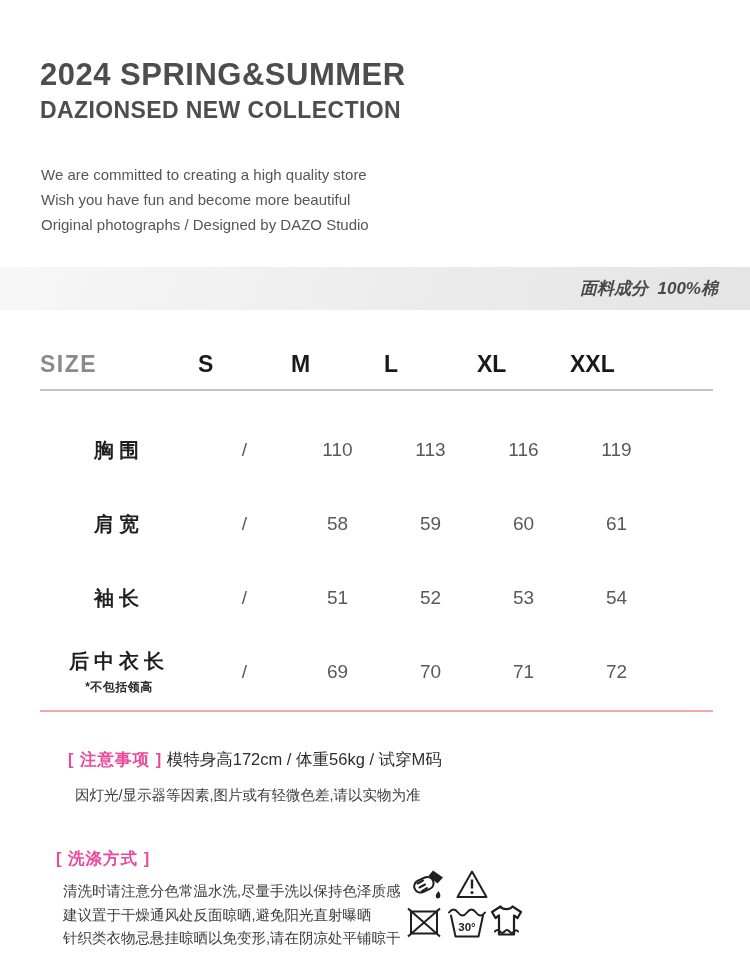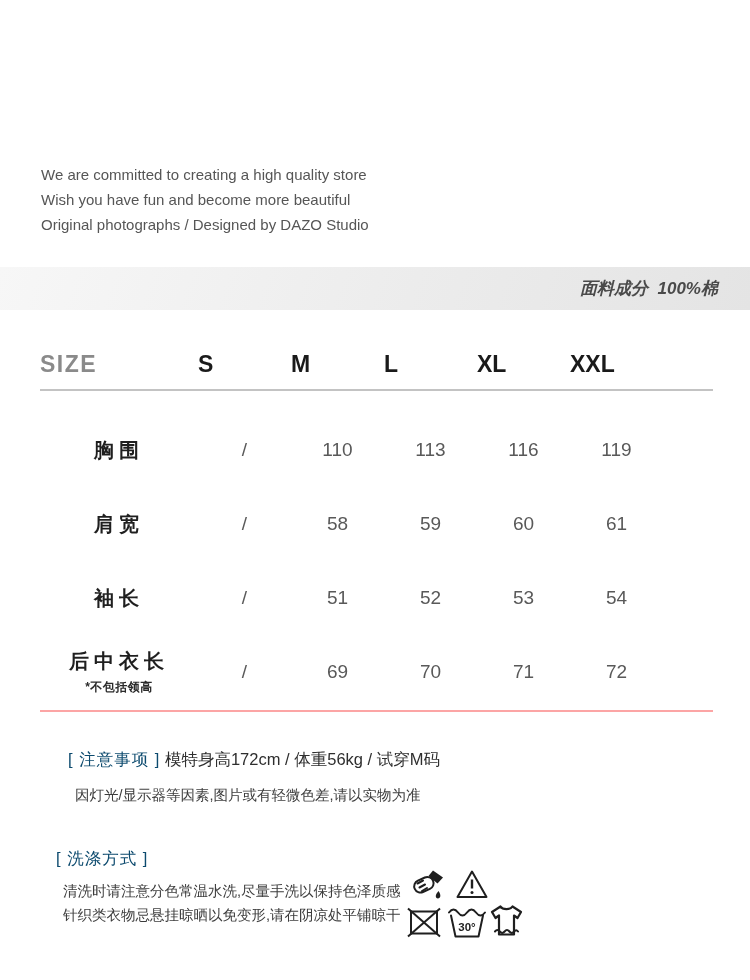--- a/index.html
+++ b/index.html
@@ -30,39 +30,43 @@
   .thead .cell { text-align:left; font-weight:bold; font-size:23px; color:#1a1a1a; }
   .thead .cell.size-label { color:#8a8a8a; letter-spacing:1.5px; }
   .tbody { padding-top:22px; padding-bottom:1px; border-bottom:2px solid #fca5a5; }
   .trow { display:grid; grid-template-columns:158px repeat(5,93px); height:74px; align-items:center; }
   .trow .label { text-align:center; font-weight:bold; font-size:20px; color:#1f1f1f; letter-spacing:5px; }
   .trow .label .note { display:block; font-size:12px; letter-spacing:0.5px; margin-top:4px; color:#2a2a2a; }
   .trow .val { text-align:center; font-size:19px; color:#595959; }
   
   .notice { position:absolute; left:68px; top:746px; }
   .sec-head { font-size:16.5px; color:#2e2e2e; line-height:26px; }
-  .sec-head strong { font-weight:normal; color:#0c4a6e; letter-spacing:1px; }
+  .sec-head strong { font-weight:bold; color:#ec4899; letter-spacing:1px; }
   .notice-body { margin:11px 0 0 7px; font-size:14.5px; color:#3c3c3c; line-height:25px; }
   .washing { position:absolute; left:56px; top:845px; }
   .washing-body { margin:9px 0 16px 7px; font-size:14.5px; color:#3c3c3c; line-height:23.5px; max-width:345px; }
   
   .care-icon { position:absolute; display:block; }
   .care-icon svg { display:block; width:100%; height:100%; }
   .icon-handwash { left:409px; top:869px; width:37px; height:33px; }
   .icon-warning  { left:455px; top:869px; width:34px; height:31px; }
   .icon-nodry    { left:406px; top:905px; width:36px; height:35px; }
   .icon-wash30   { left:447px; top:903px; width:40px; height:37px; }
   .icon-dryflat  { left:489px; top:903px; width:35px; height:37px; }
   .care-icon text { font-family:"Liberation Sans", sans-serif; font-weight:bold; }
 </style>
 </head>
 <body>
 
 <div class="page">
 
+  <header class="collection-header">
+    <h1>2024 SPRING&amp;SUMMER</h1>
+    <h2>DAZIONSED NEW COLLECTION</h2>
+  </header>
 
   <div class="tagline">
     <p>We are committed to creating a high quality store</p>
     <p>Wish you have fun and become more beautiful</p>
     <p>Original photographs / Designed by DAZO Studio</p>
   </div>
 
   <div class="fabric-banner">
     <span>面料成分  100%棉</span>
   </div>
@@ -119,20 +123,21 @@
     <p class="sec-head"><strong>[ 注意事项 ]</strong><span> 模特身高172cm / 体重56kg / 试穿M码</span></p>
     <div class="notice-body">
       <p>因灯光/显示器等因素,图片或有轻微色差,请以实物为准</p>
     </div>
   </section>
 
   <section class="washing">
     <p class="sec-head"><strong>[ 洗涤方式 ]</strong></p>
     <div class="washing-body">
       <p>清洗时请注意分色常温水洗,尽量手洗以保持色泽质感</p>
+      <p>建议置于干燥通风处反面晾晒,避免阳光直射曝晒</p>
       <p>针织类衣物忌悬挂晾晒以免变形,请在阴凉处平铺晾干</p>
     </div>
   </section>
 
   <span class="care-icon icon-handwash">
     <svg viewBox="0 0 37 33" fill="none" stroke="#1f1f1f" stroke-width="2" stroke-linecap="round" stroke-linejoin="round">
       <polygon points="24,1.5 34,8.5 28.5,14.5 19.5,7" fill="#1f1f1f" stroke="none"></polygon>
       <rect x="5" y="9.5" width="20" height="12.5" rx="6.2" transform="rotate(-24 15 16)"></rect>
       <path d="M8.5 14.5 L14 11.5"></path>
       <path d="M10.5 18.5 L16 15.5"></path>

